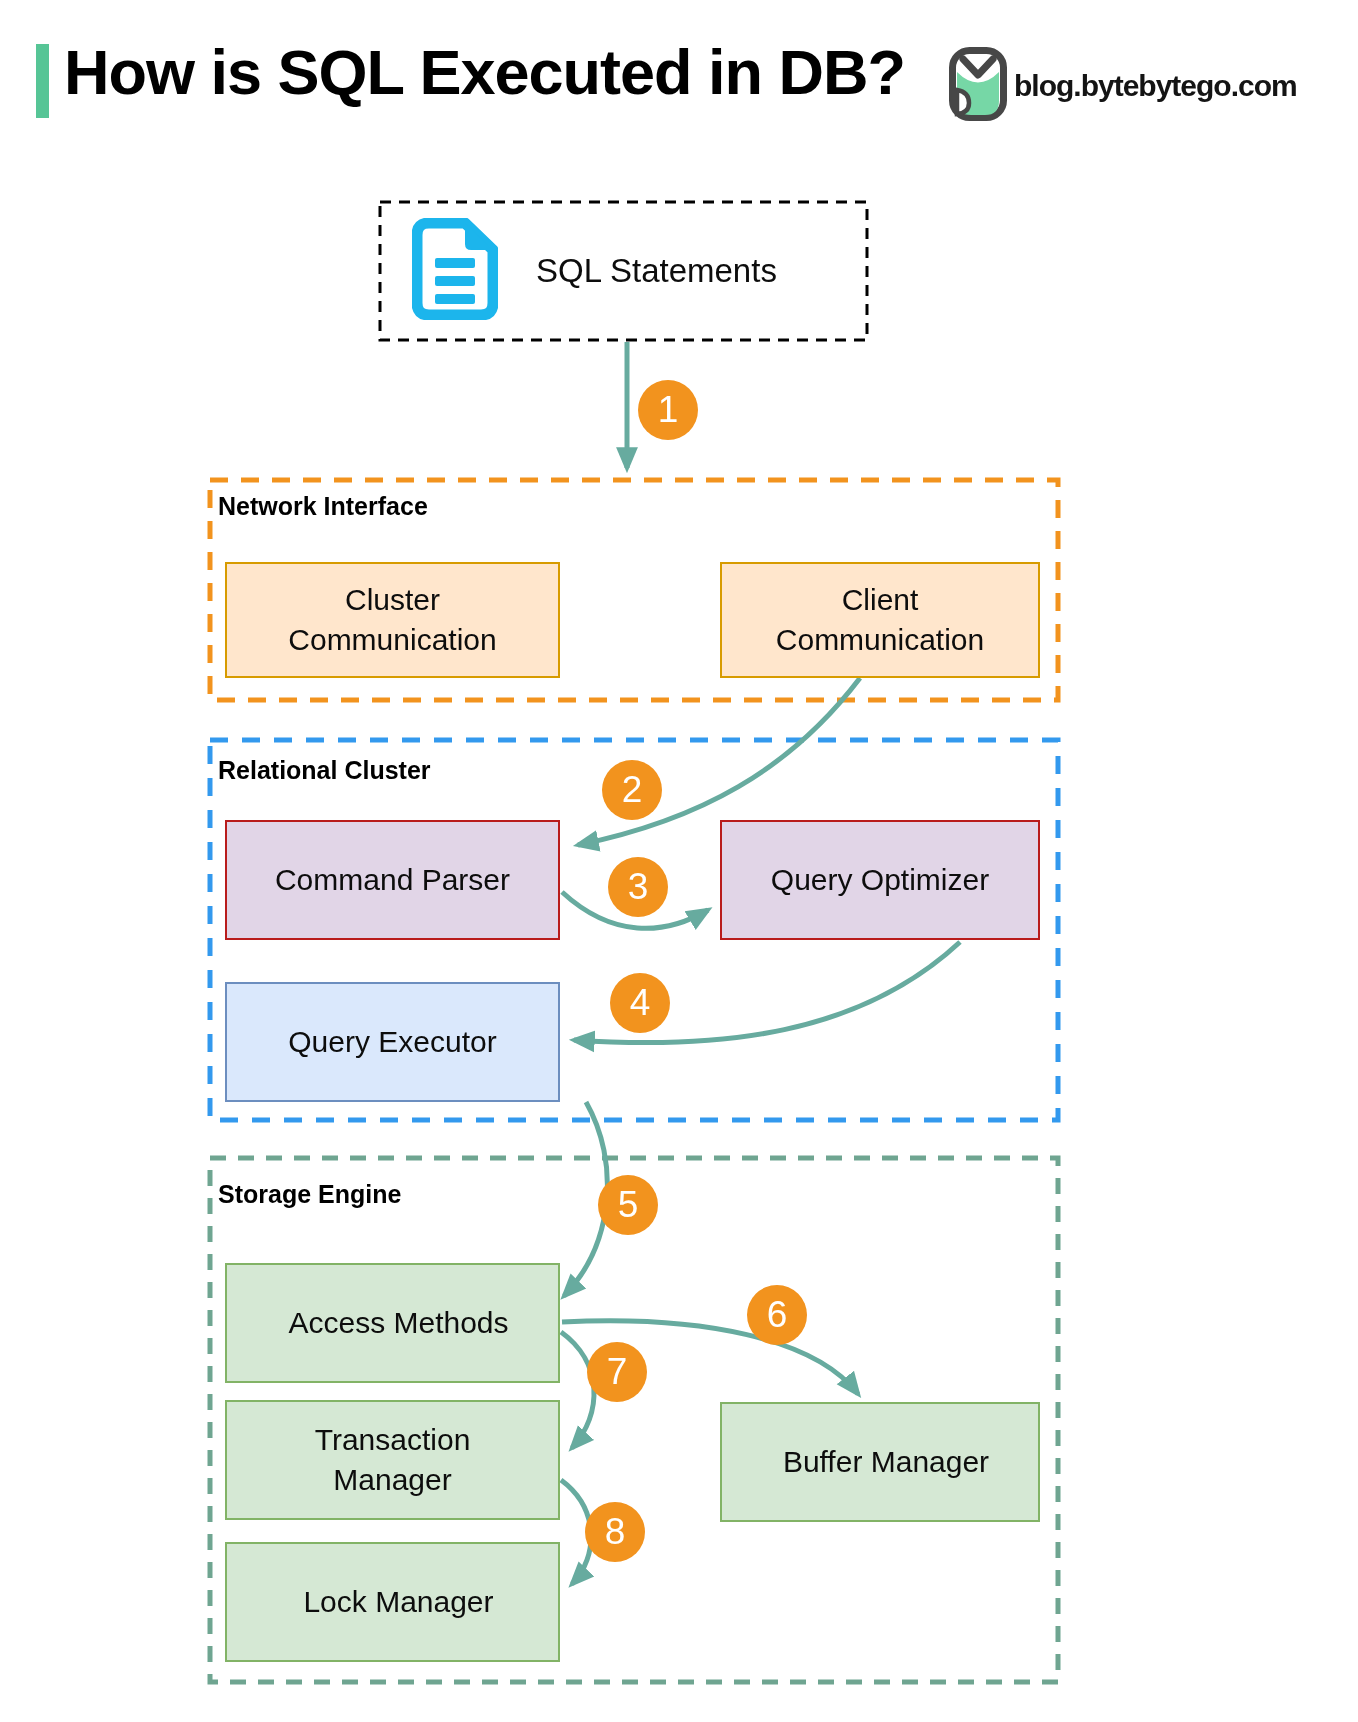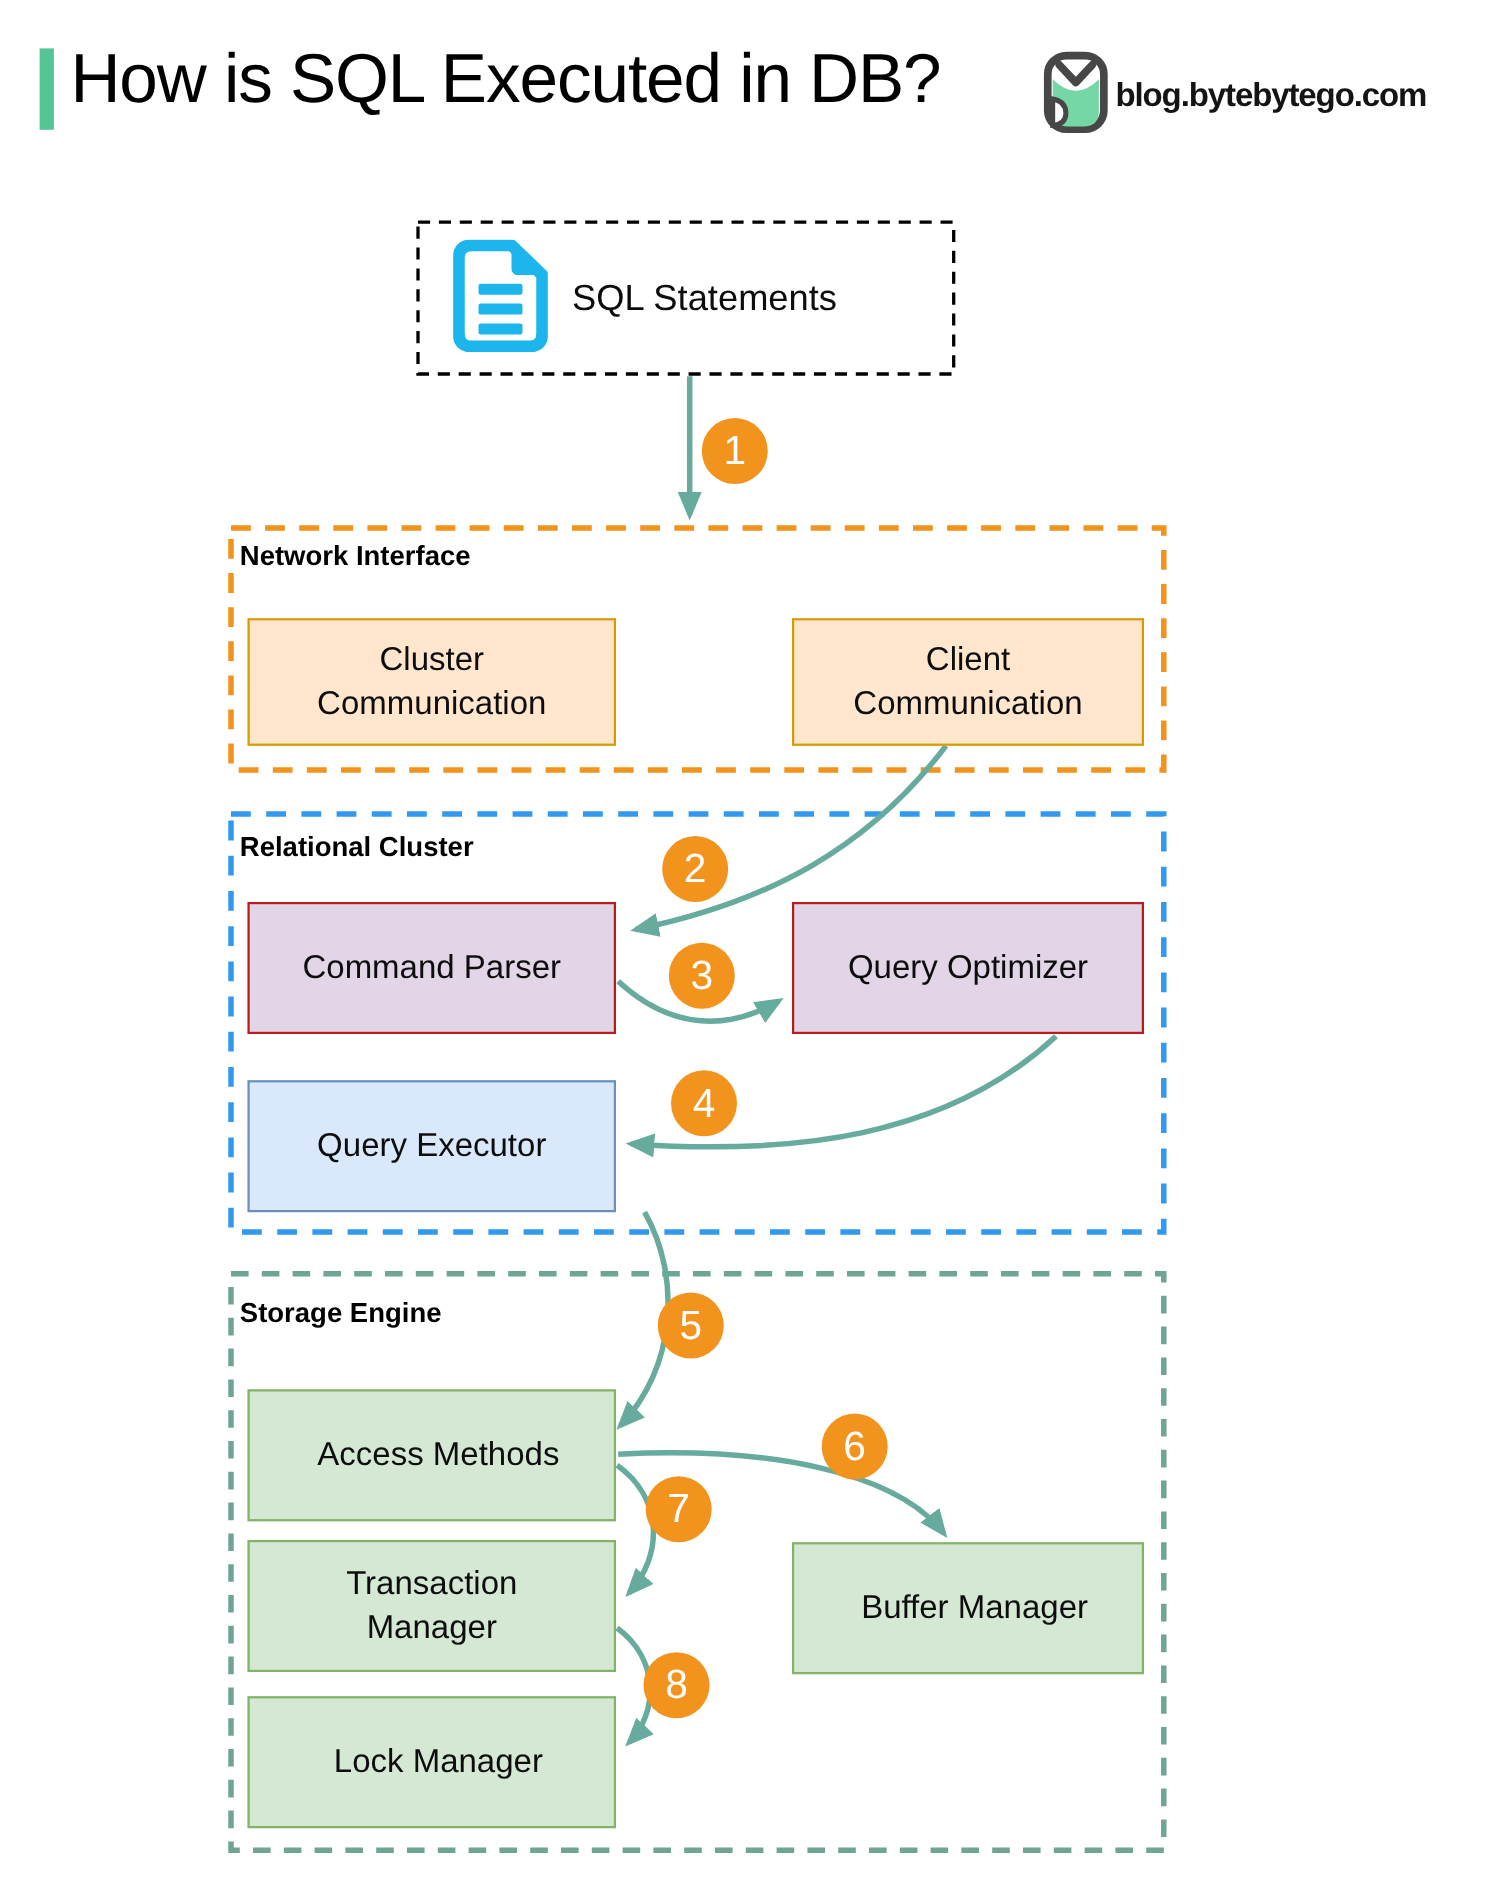--- a/index.html
+++ b/index.html
@@ -1,38 +1,38 @@
 <!DOCTYPE html>
 <html><head>
 <meta charset="utf-8">
 <style>
   html,body{margin:0;padding:0;background:#ffffff;}
   .canvas{position:relative;width:1358px;height:1722px;background:#ffffff;
           font-family:"Liberation Sans",sans-serif;overflow:hidden;}
   
   .accent-bar{position:absolute;left:36px;top:44px;width:13px;height:74px;background:#56C596;}
-  .page-title{position:absolute;left:64px;top:36px;font-size:63px;font-weight:400;
+  .page-title{position:absolute;left:64px;top:36px;font-size:63px;font-weight:700;
               color:#000;letter-spacing:-1px;white-space:nowrap;}
   .brand{position:absolute;left:948px;top:46px;display:flex;align-items:center;gap:6px;}
   .brand-text{font-size:30px;font-weight:700;color:#141414;letter-spacing:-1px;}
   
   .overlay{position:absolute;left:0;top:0;width:1358px;height:1722px;pointer-events:none;}
   
   .node{position:absolute;display:flex;align-items:center;justify-content:center;
         text-align:center;font-size:30px;line-height:1.32;color:#0d0d0d;box-sizing:border-box;}
   .box-orange{background:#FFE6CC;border:2px solid #D79B00;}
   .box-purple{background:#E1D5E7;border:2px solid #b91c1c;}
   .box-blue{background:#DAE8FC;border:2px solid #6C8EBF;}
   .box-green{background:#D5E8D4;border:2px solid #82B366;padding-left:12px;}
   .wrap2{padding:11px 52px;}
   
   .section-label{position:absolute;font-size:25px;font-weight:700;color:#000;white-space:nowrap;}
   
   .source-box{position:absolute;left:380px;top:202px;width:487px;height:138px;
-              display:flex;align-items:center;padding-left:32px;gap:22px;box-sizing:border-box;}
+              display:flex;align-items:center;padding-left:32px;gap:38px;box-sizing:border-box;}
   .source-label{font-size:33px;color:#0d0d0d;}
   
   .badge{position:absolute;width:60px;height:60px;border-radius:50%;background:#F2931E;
          color:#fff;font-size:37px;display:flex;align-items:center;justify-content:center;}
 </style>
 </head>
 <body>
 
 <div class="canvas">
 

